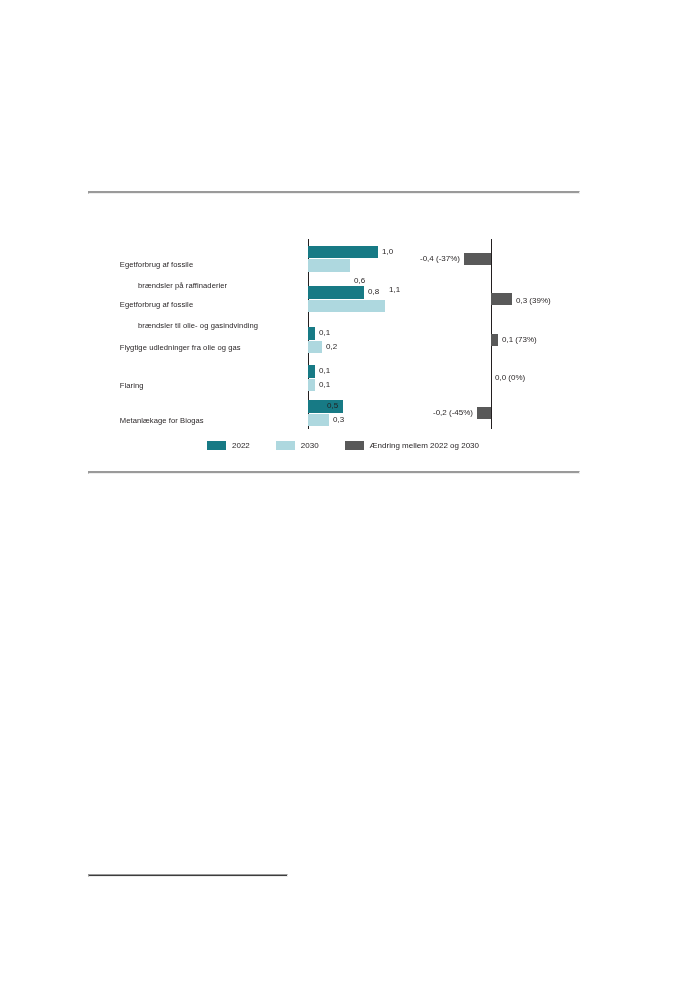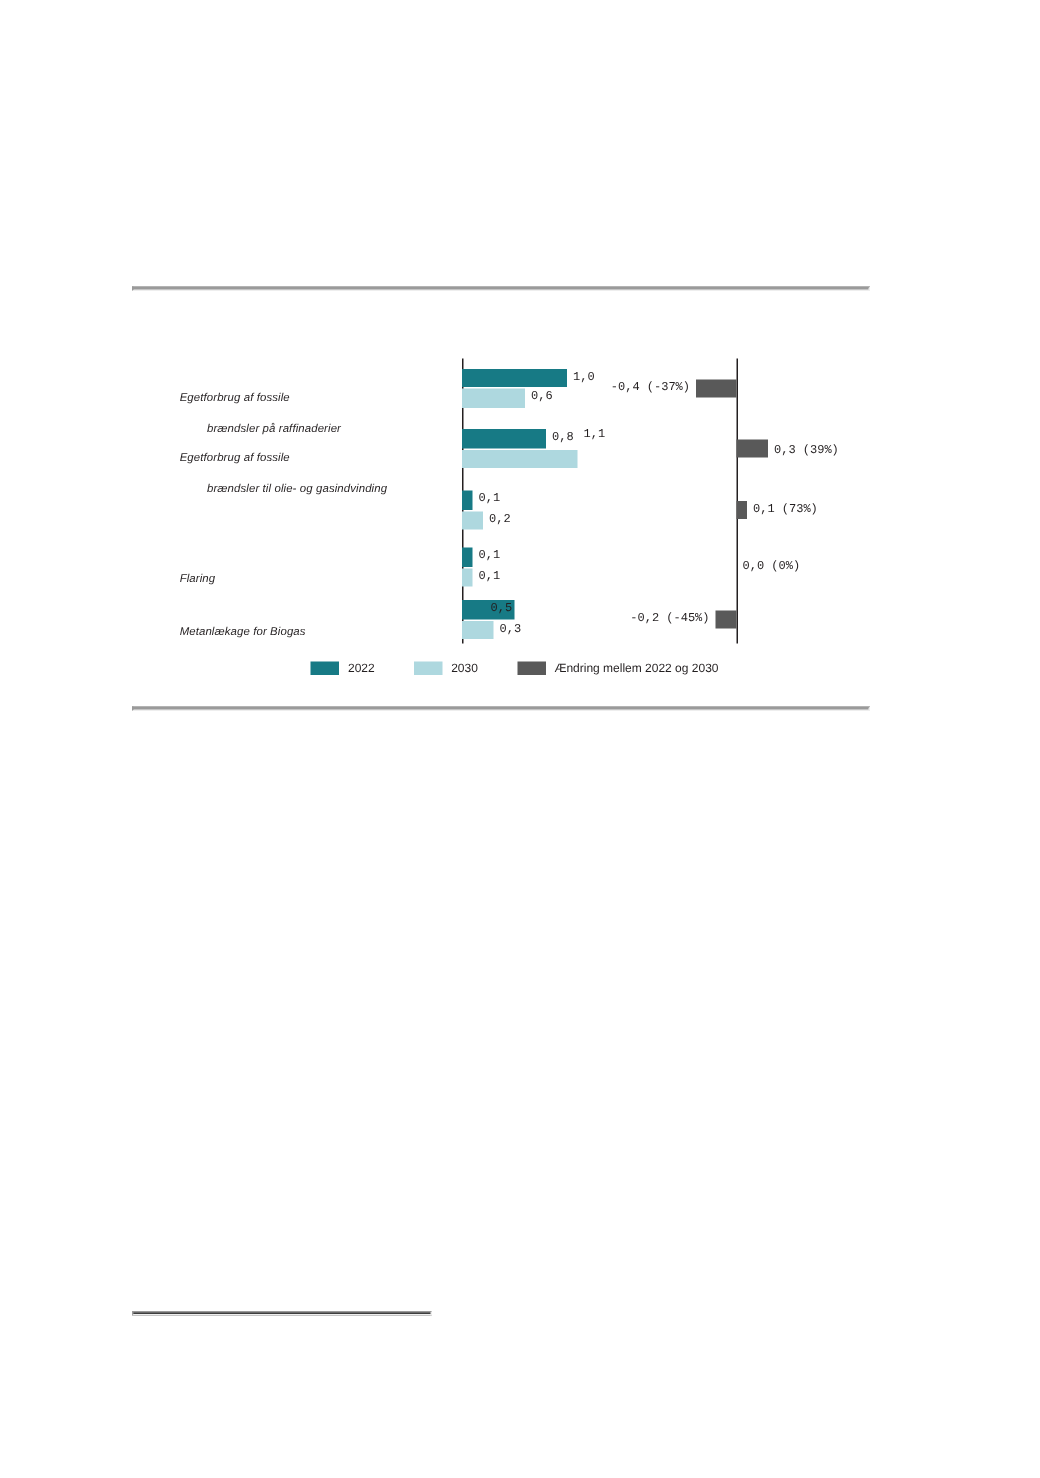--- a/index.html
+++ b/index.html
@@ -47,21 +47,20 @@
 
   
   .cat-label {
     position: absolute;
     font-size: 7.6px;
     line-height: 10.4px;
     color: #231f20;
     letter-spacing: 0.01em;
     white-space: pre;
     text-align: left;
-    font-style: italic;
   }
   .cat-label .l2 { display: block; padding-left: 3px; margin-left: 24px; }
 
   
   .axis-line {
     position: absolute;
     width: 1.4px;
     background: #231f20;
   }
   #axis-left  { left: 307.5px; top: 239px; height: 190px; }
@@ -74,21 +73,20 @@
   .bar.y2022 { background: #177a85; }
   .bar.y2030 { background: #aed8df; }
   .bar.chg   { background: #595959; }
 
   .bar-value {
     position: absolute;
     font-size: 8px;
     line-height: 12.5px;
     color: #231f20;
     white-space: nowrap;
-    font-family: Liberation Mono, monospace;
   }
   .bar-value.left-of  { text-align: right; }
 
   
   #legend {
     position: absolute;
     left: 207px;
     top: 438px;
     height: 14px;
     display: flex;
@@ -124,34 +122,37 @@
 <div id="figure">
 
   <div class="cat-label" style="left:111px; top:250px; width:190px;">
     <span class="l1">Egetforbrug af fossile</span>
     <span class="l2">brændsler på raffinaderier</span>
   </div>
   <div class="cat-label" style="left:111px; top:290px; width:195px;">
     <span class="l1">Egetforbrug af fossile</span>
     <span class="l2">brændsler til olie- og gasindvinding</span>
   </div>
+  <div class="cat-label" style="left:111px; top:333px; width:195px;">
+    <span class="l1">Flygtige udledninger fra olie og gas</span>
+  </div>
   <div class="cat-label" style="left:111px; top:371px; width:195px;">
     <span class="l1">Flaring</span>
   </div>
   <div class="cat-label" style="left:111px; top:406px; width:195px;">
     <span class="l1">Metanlækage for Biogas</span>
   </div>
 
   <div class="axis-line" id="axis-left"></div>
   <div class="axis-line" id="axis-right"></div>
 
   <div class="bar y2022" style="left:308px; top:245.5px; width:70px;"></div>
   <div class="bar-value" style="left:382px; top:245.5px;">1,0</div>
   <div class="bar y2030" style="left:308px; top:259px; width:42px;"></div>
-  <div class="bar-value" style="left:354px; top:259px;">0,6</div>
+  <div class="bar-value" style="left:354px; top:275px;">0,6</div>
   <div class="bar chg" style="left:464px; top:252.5px; width:27px; height:12px;"></div>
   <div class="bar-value left-of" style="left:364px; top:252.5px; width:96px; line-height:12px;">-0,4 (-37%)</div>
 
   <div class="bar y2022" style="left:308px; top:286px; width:56px;"></div>
   <div class="bar-value" style="left:368px; top:286px;">0,8</div>
   <div class="bar y2030" style="left:308px; top:299.5px; width:77px;"></div>
   <div class="bar-value" style="left:389px; top:284px;">1,1</div>
   <div class="bar chg" style="left:491px; top:293px; width:21px; height:12px;"></div>
   <div class="bar-value" style="left:516px; top:295px; line-height:12px;">0,3 (39%)</div>
 

